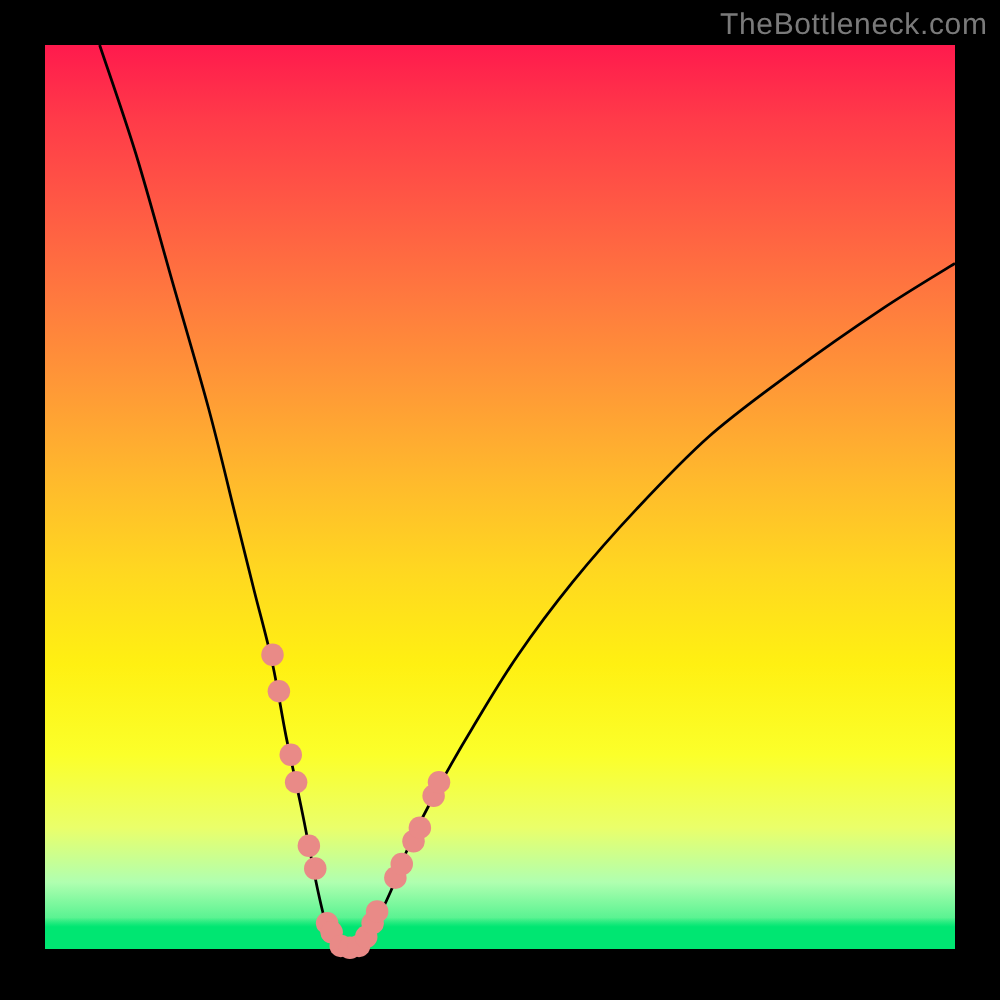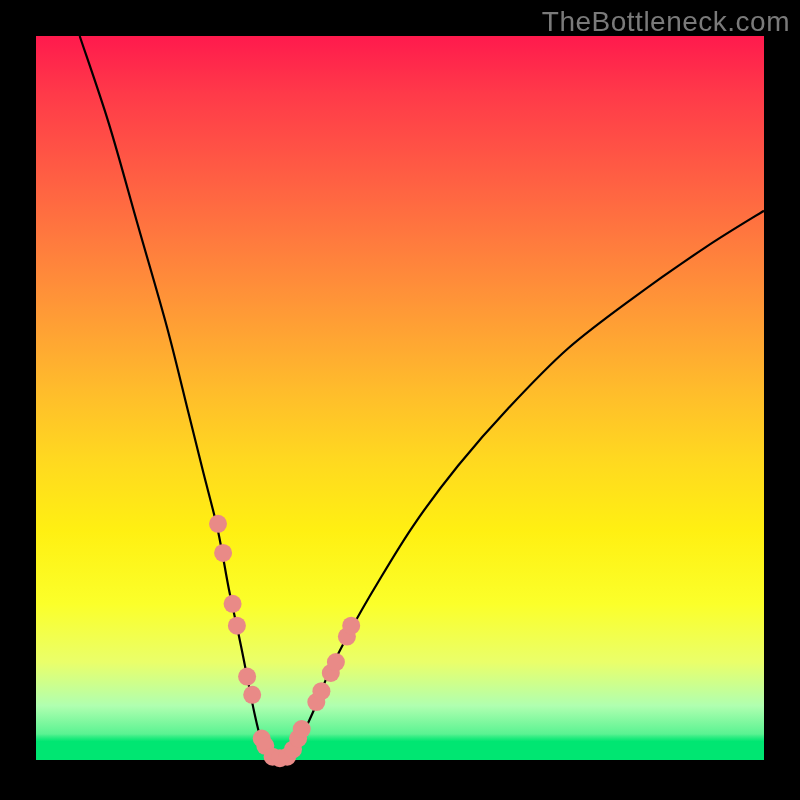--- a/index.html
+++ b/index.html
@@ -55,21 +55,21 @@
       #00e672 85%,
       #000 85%,
       #000 100%
     );
   }
   .watermark {
     position: absolute;
     top: 6px;
     right: 10px;
     font-family: Arial, Helvetica, sans-serif;
-    font-size: 28px;
+    font-size: 24px;
     color: #7a7a7a;
     letter-spacing: 0.5px;
     user-select: none;
   }
   svg.curve {
     position: absolute;
     top: 36px;
     left: 36px;
     width: 728px;
     height: 728px;

